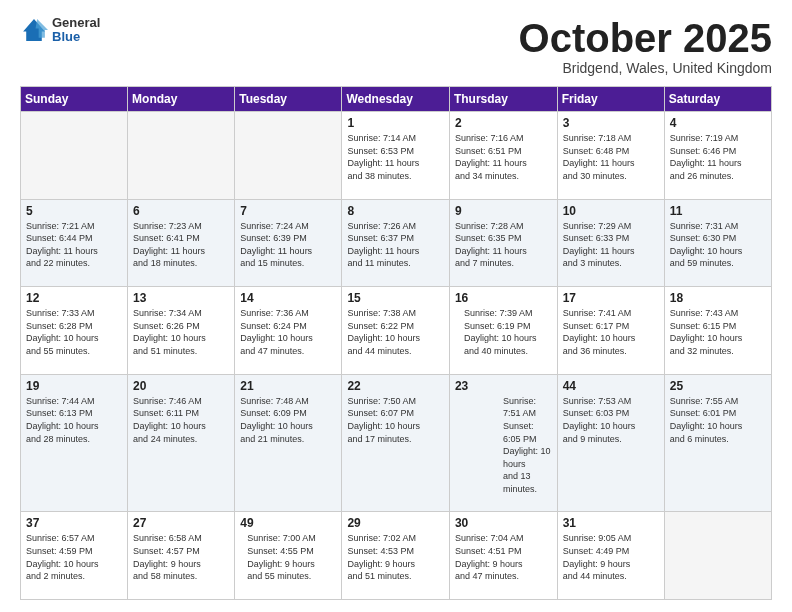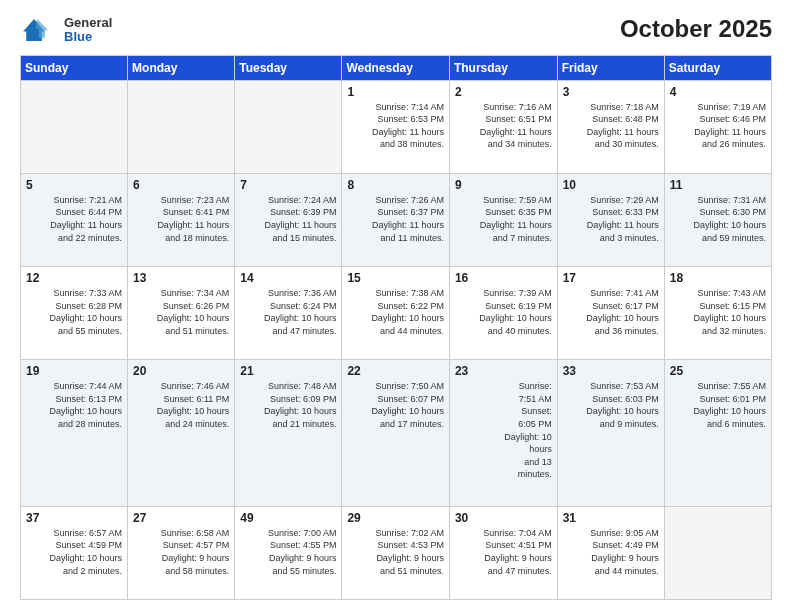--- a/index.html
+++ b/index.html
@@ -19,56 +19,56 @@
     }
     .header {
       display: flex;
       justify-content: space-between;
       align-items: flex-start;
       margin-bottom: 10px;
     }
     .logo {
       display: flex;
       align-items: flex-start;
-      gap: 16px;
+      gap: 4px;
     }
     .logo-text {
       display: flex;
       flex-direction: column;
       font-size: 13px;
       font-weight: bold;
       line-height: 1.1;
     }
     .logo-general { color: #333; }
     .logo-blue { color: #1a5fa8; }
     .logo-icon {
       width: 28px;
       height: 28px;
     }
     .title-block {
       text-align: right;
     }
     .main-title {
-      font-size: 24px;
+      font-size: 40px;
       font-weight: bold;
       color: #222;
       line-height: 1.1;
     }
     .subtitle {
       font-size: 14px;
       color: #444;
       font-weight: normal;
     }
     .calendar {
       width: 100%;
       border-collapse: collapse;
       flex: 1;
     }
     .calendar th {
-      background-color: #1d4ed8;
+      background-color: #4c1d95;
       color: #fff;
       font-size: 12px;
       font-weight: bold;
       padding: 5px 4px;
       text-align: left;
       border: 1px solid #ccc;
     }
     .calendar td {
       border: 1px solid #ccc;
       vertical-align: top;
@@ -86,21 +86,20 @@
       font-size: 12px;
       font-weight: bold;
       color: #222;
       display: block;
       margin-bottom: 2px;
     }
     .day-info {
       font-size: 9px;
       color: #333;
       line-height: 1.4;
-      text-align: right;
     }
     .row-alt td {
       background: #f0f4f8;
     }
   </style>
 </head>
 <body>
 
 <div class="page">
   <div class="header">
@@ -109,20 +108,21 @@
         <polygon points="18,4 32,20 28,20 28,32 8,32 8,20 4,20" fill="#1a6eb5"></polygon>
         <polygon points="22,4 36,18 32,18 32,28 24,28 24,16 20,16" fill="#4aa0d5" opacity="0.7"></polygon>
       </svg>
       <div class="logo-text">
         <span class="logo-general">General</span>
         <span class="logo-blue">Blue</span>
       </div>
     </div>
     <div class="title-block">
       <div class="main-title">October 2025</div>
+      <div class="subtitle">Bridgend, Wales, United Kingdom</div>
     </div>
   </div>
 
   <table class="calendar">
     <thead>
       <tr>
       <th>Sunday</th>
           <th>Monday</th>
           <th>Tuesday</th>
           <th>Wednesday</th>
@@ -189,21 +189,21 @@
           </td>
           <td>
             <span class="day-number">8</span>
             <div class="day-info" style="white-space: pre-line;">Sunrise: 7:26 AM
 Sunset: 6:37 PM
 Daylight: 11 hours
 and 11 minutes.</div>
           </td>
           <td>
             <span class="day-number">9</span>
-            <div class="day-info" style="white-space: pre-line;">Sunrise: 7:59 AM
+            <div class="day-info" style="white-space: pre-line;">Sunrise: 7:28 AM
 Sunset: 6:35 PM
 Daylight: 11 hours
 and 7 minutes.</div>
           </td>
           <td>
             <span class="day-number">10</span>
             <div class="day-info" style="white-space: pre-line;">Sunrise: 7:29 AM
 Sunset: 6:33 PM
 Daylight: 11 hours
 and 3 minutes.</div>
@@ -297,21 +297,21 @@
 and 17 minutes.</div>
           </td>
           <td>
             <span class="day-number">23</span>
             <div class="day-info" style="white-space: pre-line; margin-left: 48px;">Sunrise: 7:51 AM
 Sunset: 6:05 PM
 Daylight: 10 hours
 and 13 minutes.</div>
           </td>
           <td>
-            <span class="day-number">33</span>
+            <span class="day-number">44</span>
             <div class="day-info" style="white-space: pre-line;">Sunrise: 7:53 AM
 Sunset: 6:03 PM
 Daylight: 10 hours
 and 9 minutes.</div>
           </td>
           <td>
             <span class="day-number">25</span>
             <div class="day-info" style="white-space: pre-line;">Sunrise: 7:55 AM
 Sunset: 6:01 PM
 Daylight: 10 hours

